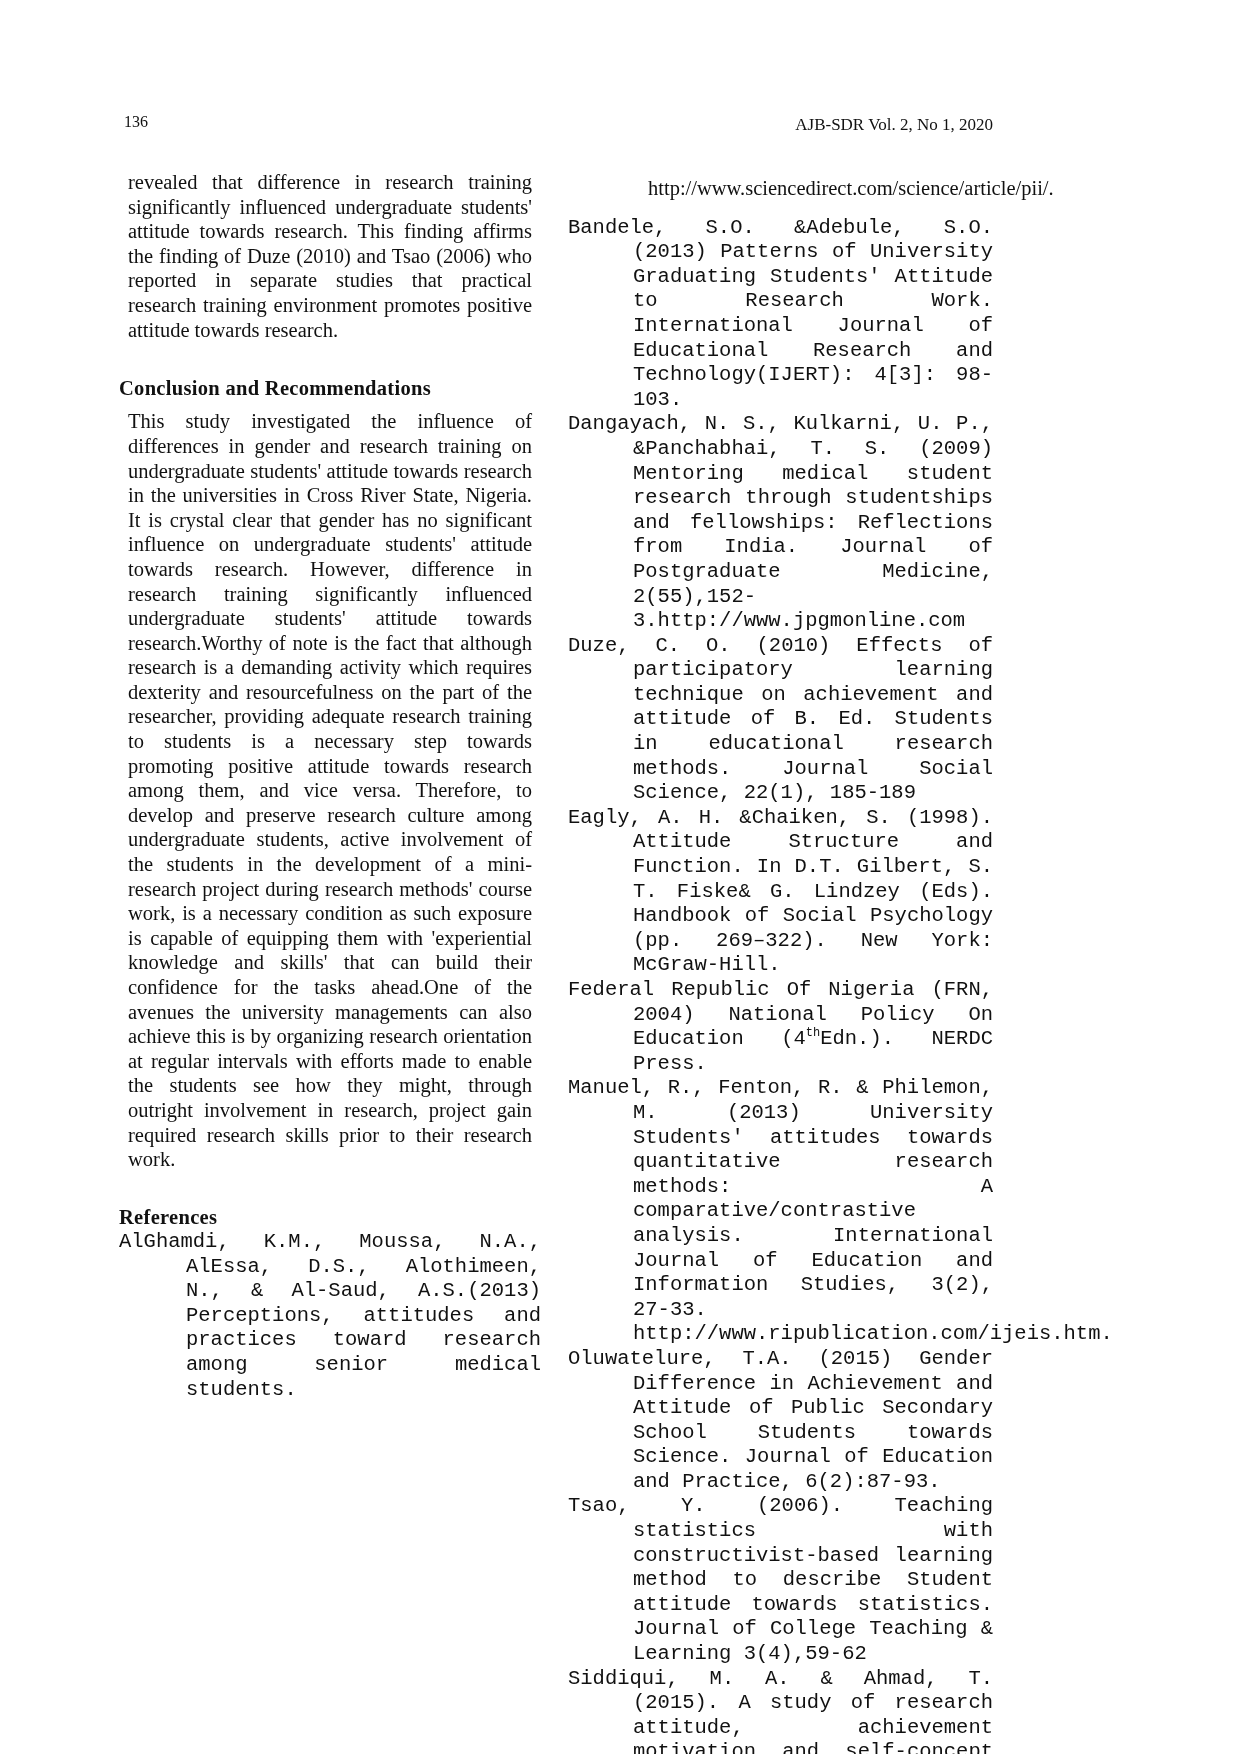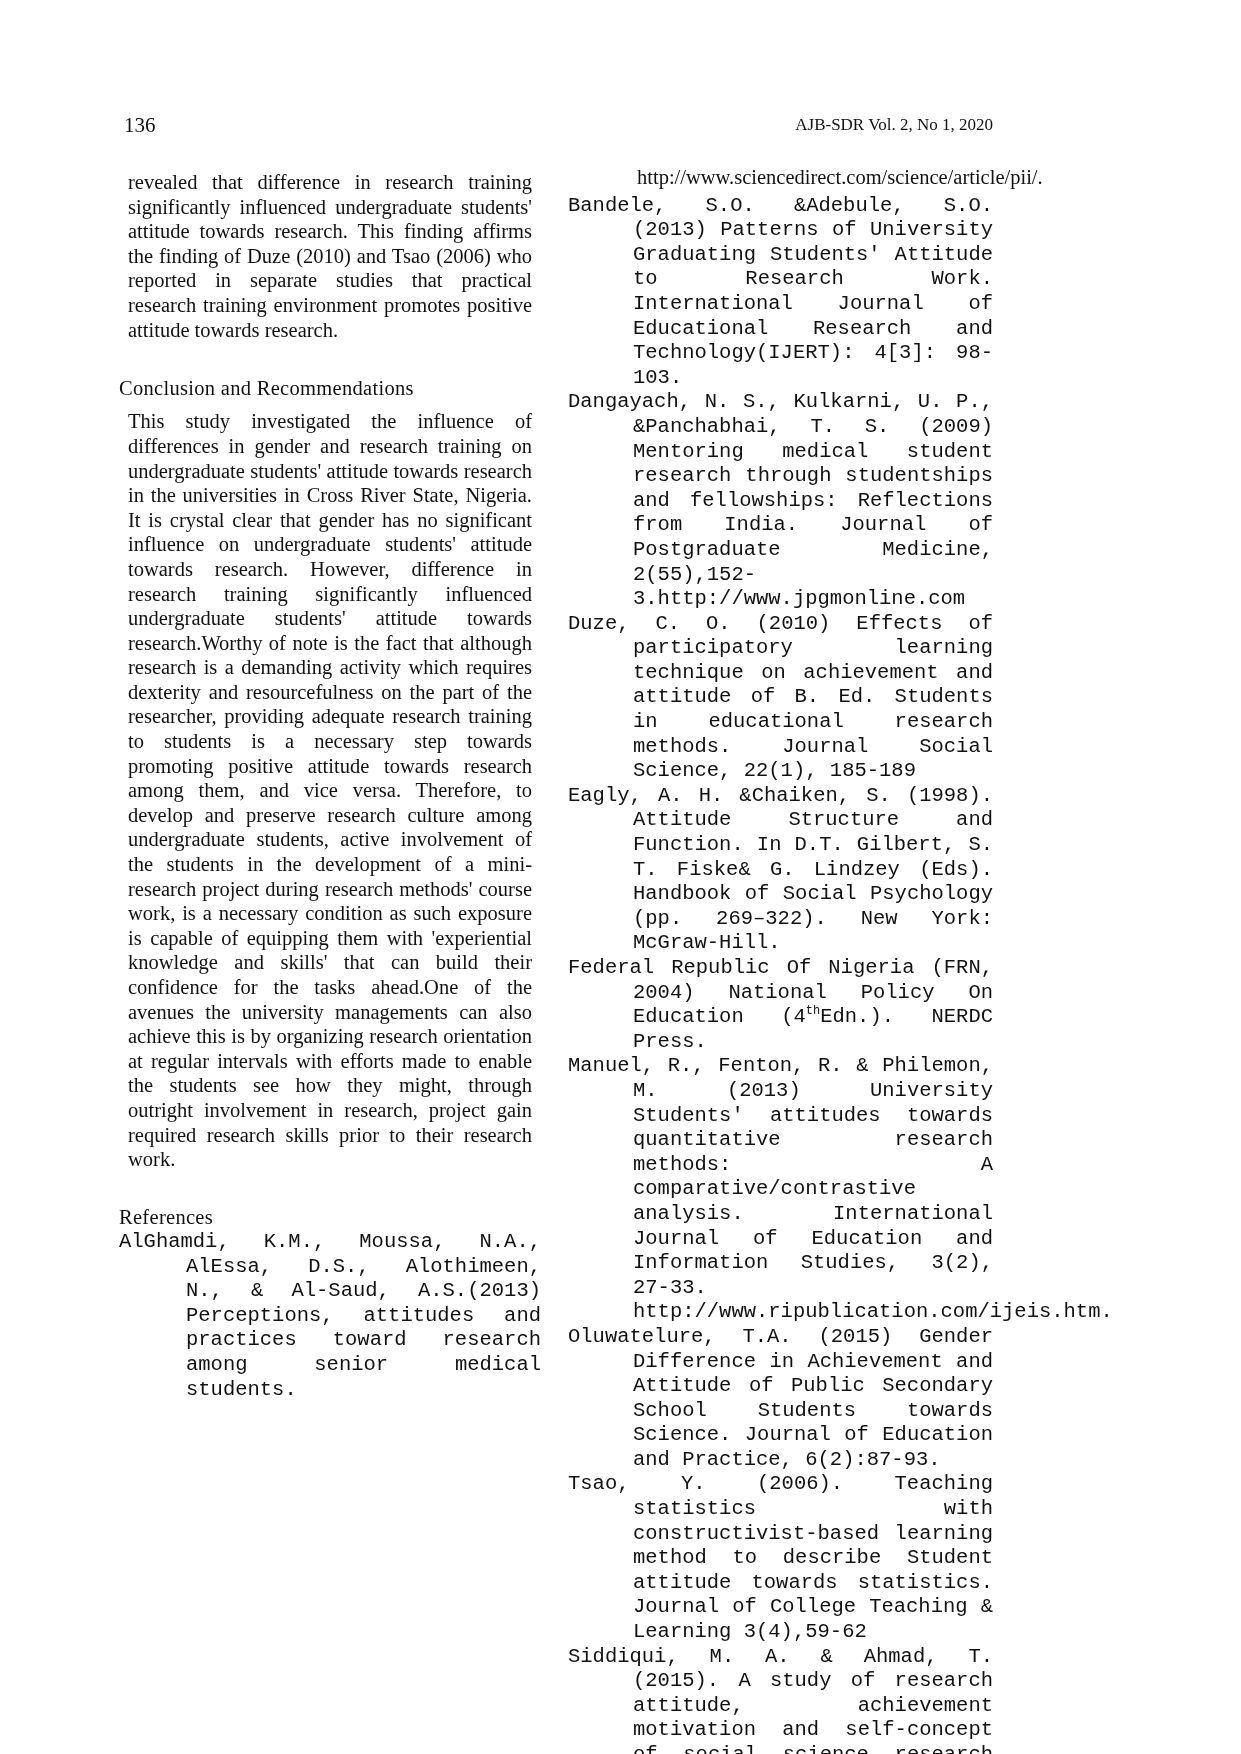--- a/index.html
+++ b/index.html
@@ -1,31 +1,31 @@
 <!DOCTYPE html>
 <html><head>
 <meta charset="utf-8">
 <style>
   html, body { margin: 0; padding: 0; background: #ffffff; }
   body {
     width: 1241px; height: 1754px; position: relative; overflow: hidden;
     font-family: "Liberation Serif", "DejaVu Serif", serif;
     color: #111111;
   }
-  .page-number { position: absolute; left: 124px; top: 113px; font-size: 21px; }
+  .page-number { position: absolute; left: 124px; top: 113px; font-size: 16px; }
   .running-header { position: absolute; right: 248px; top: 115px; font-size: 17px; }
   .col { position: absolute; top: 161px; width: 422px; font-size: 20.5px; line-height: 24.6px; }
   .col-left { left: 119px; }
   .col-right { left: 568px; width: 425px; }
   p { margin: 9px; text-align: justify; }
-  .heading { margin: 0; font-weight: normal; font-size: 20.5px; letter-spacing: 0.3px; }
+  .heading { margin: 0; font-weight: bold; font-size: 20.5px; letter-spacing: 0.3px; }
   .gap { height: 24.6px; }
   .ref { margin: 0; text-align: justify; padding-left: 67px; text-indent: -67px; font-family: Liberation Mono, monospace; }
   .col-right .ref { padding-left: 65px; text-indent: -65px; }
-  .cont { margin: 4px; padding-left: 65px; text-align: right; }
+  .cont { margin: 15px; padding-left: 65px; text-align: right; }
   sup { font-size: 12px; line-height: 0; }
 </style>
 </head>
 <body>
 
 <div class="page-number">136</div>
 <div class="running-header">AJB-SDR Vol. 2, No 1, 2020</div>
 
 <div class="col col-left">
   <p>revealed that difference in research training significantly influenced undergraduate students' attitude towards research. This finding affirms the finding of Duze (2010) and Tsao (2006) who reported in separate studies that practical research training environment promotes positive attitude towards research.</p>

